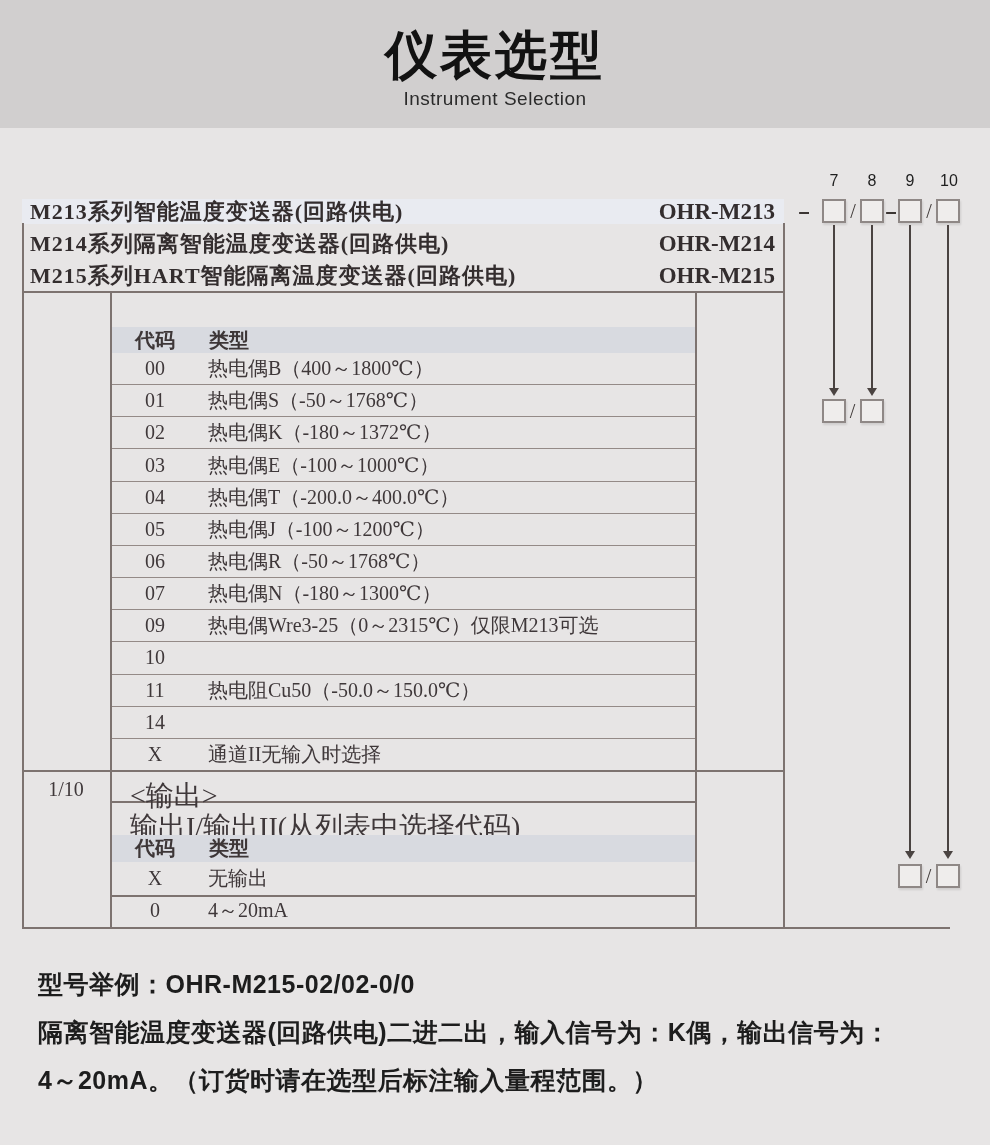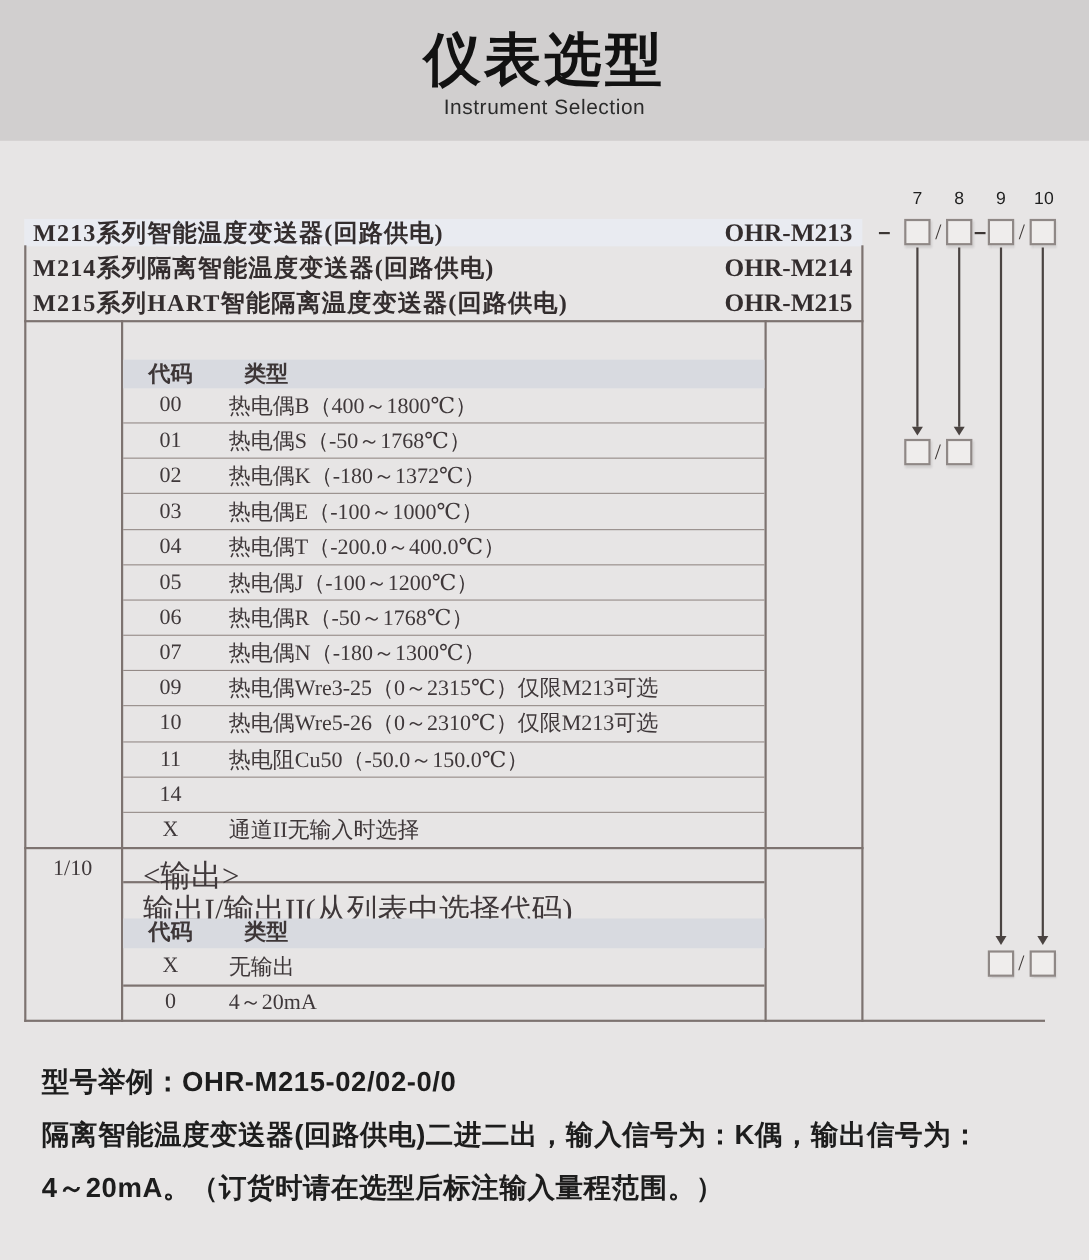--- a/index.html
+++ b/index.html
@@ -36,21 +36,21 @@
   .vline{width:2px;background:#4a4341;}
   .arrow{width:0;height:0;border-left:5px solid transparent;border-right:5px solid transparent;border-top:8px solid #4a4341;}
 
   
   .h-rule,.v-rule{background:#7d7370;}
 
   
   .band{background:#d8dae0;}
   .hdr{font-size:20px;font-weight:700;color:#3d3637;}
   .hdr .code-h{display:inline-block;width:70px;margin-left:8px;text-align:center;}
-  .hdr .type-h{display:inline-block;margin-left:32px;}
+  .hdr .type-h{display:inline-block;margin-left:19px;}
 
   
   .rows{display:flex;flex-direction:column;}
   .t-row{flex:1;display:flex;align-items:center;border-bottom:1px solid #948a87;font-size:20px;color:#3f383a;white-space:nowrap;}
   .t-row:last-child{border-bottom:none;}
   .t-row .code{display:inline-block;width:70px;margin-left:8px;text-align:center;}
   .t-row .type{margin-left:18px;}
 
   .pos-label{left:22px;top:778px;width:88px;text-align:center;font-size:20px;color:#3f383a;}
   .out-line{left:130px;font-size:28px;color:#3f383a;white-space:nowrap;}
@@ -152,21 +152,20 @@
   <div class="t-row">
       <span class="code">07</span>
       <span class="type">热电偶N（-180～1300℃）</span>
     </div>
   <div class="t-row">
       <span class="code">09</span>
       <span class="type">热电偶Wre3-25（0～2315℃）仅限M213可选</span>
     </div>
   <div class="t-row">
       <span class="code">10</span>
-      <span class="type">热电偶Wre5-26（0～2310℃）仅限M213可选</span>
     </div>
   <div class="t-row">
       <span class="code">11</span>
       <span class="type">热电阻Cu50（-50.0～150.0℃）</span>
     </div>
   <div class="t-row">
       <span class="code">14</span>
     </div>
   <div class="t-row">
       <span class="code">X</span>

